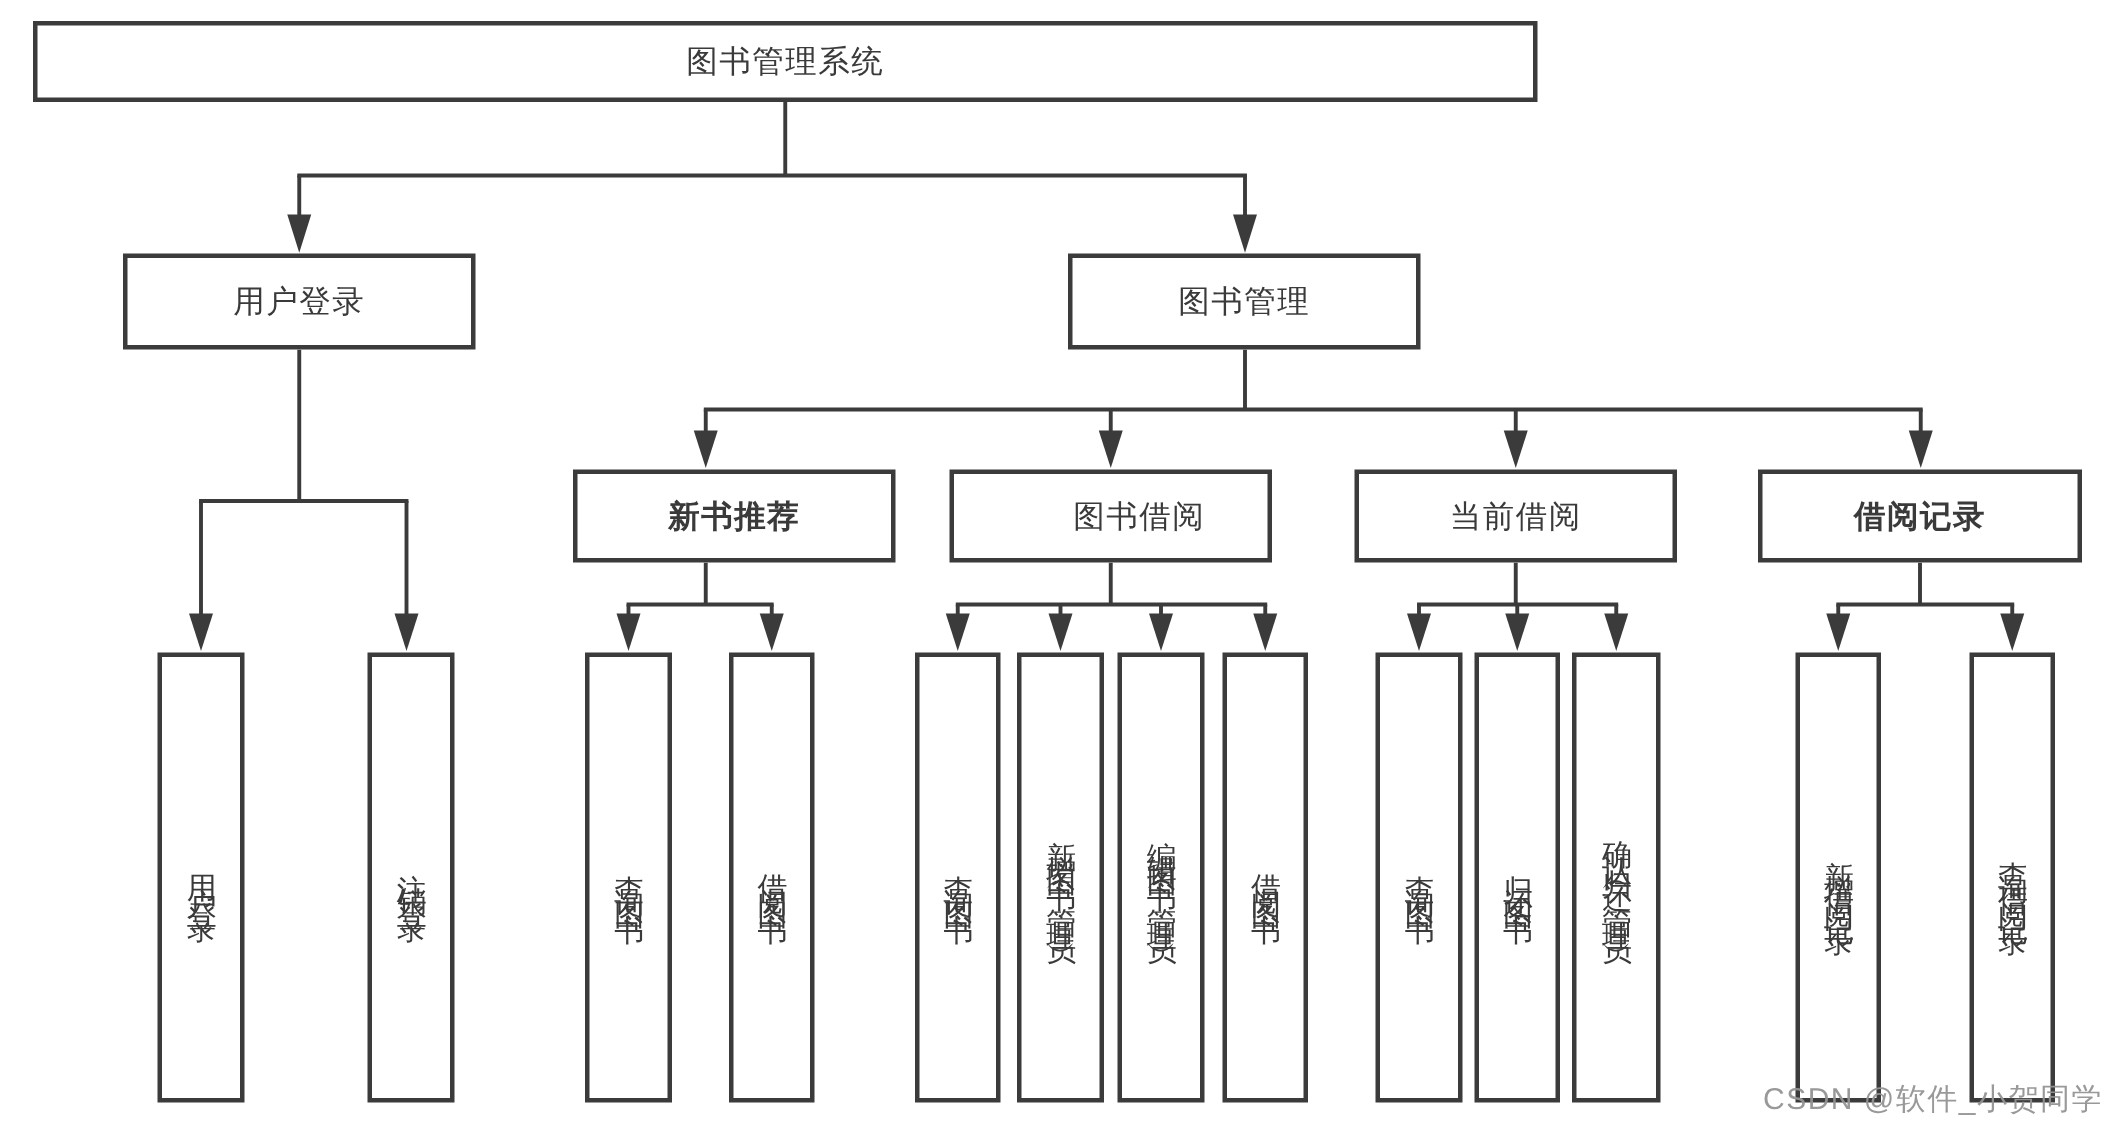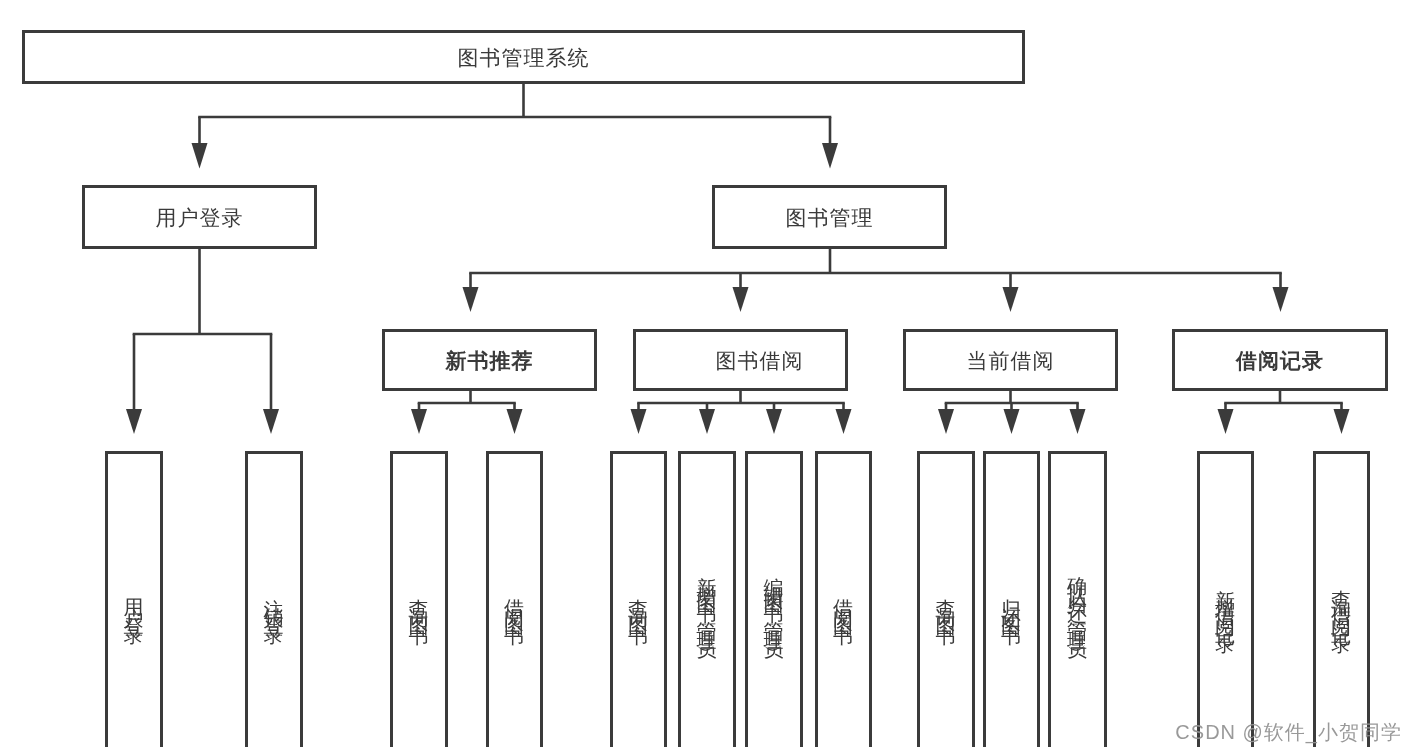--- a/index.html
+++ b/index.html
@@ -26,21 +26,20 @@
     background: #ffffff;
     display: flex;
     align-items: center;
     justify-content: center;
     color: #3a3a3a;
     font-size: 21px;
     letter-spacing: 1px;
     z-index: 2;
     line-height: 1;
     white-space: nowrap;
-    margin-top: 16px;
   }
   .node.vertical {
     writing-mode: vertical-rl;
     letter-spacing: 9px;
     font-size: 20px;
     white-space: normal;
     text-align: center;
   }
   .watermark {
     position: absolute;

